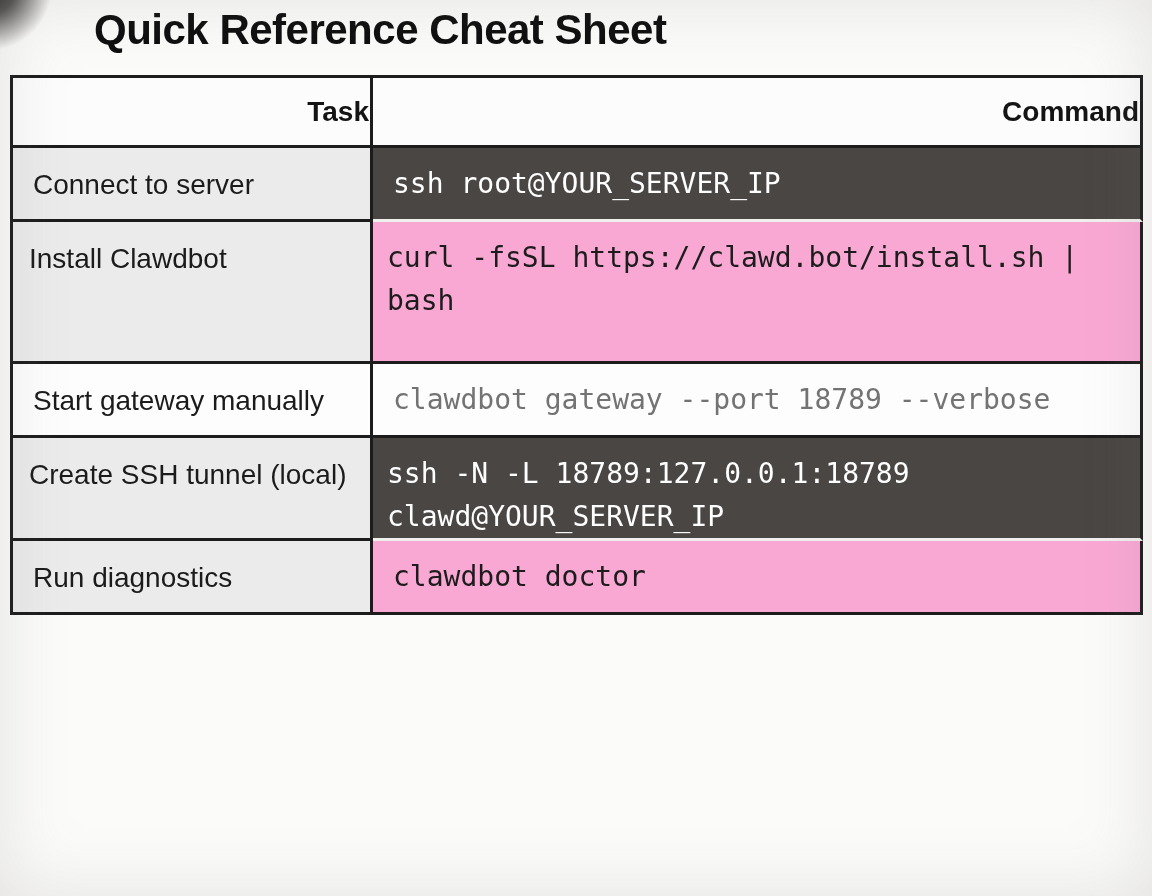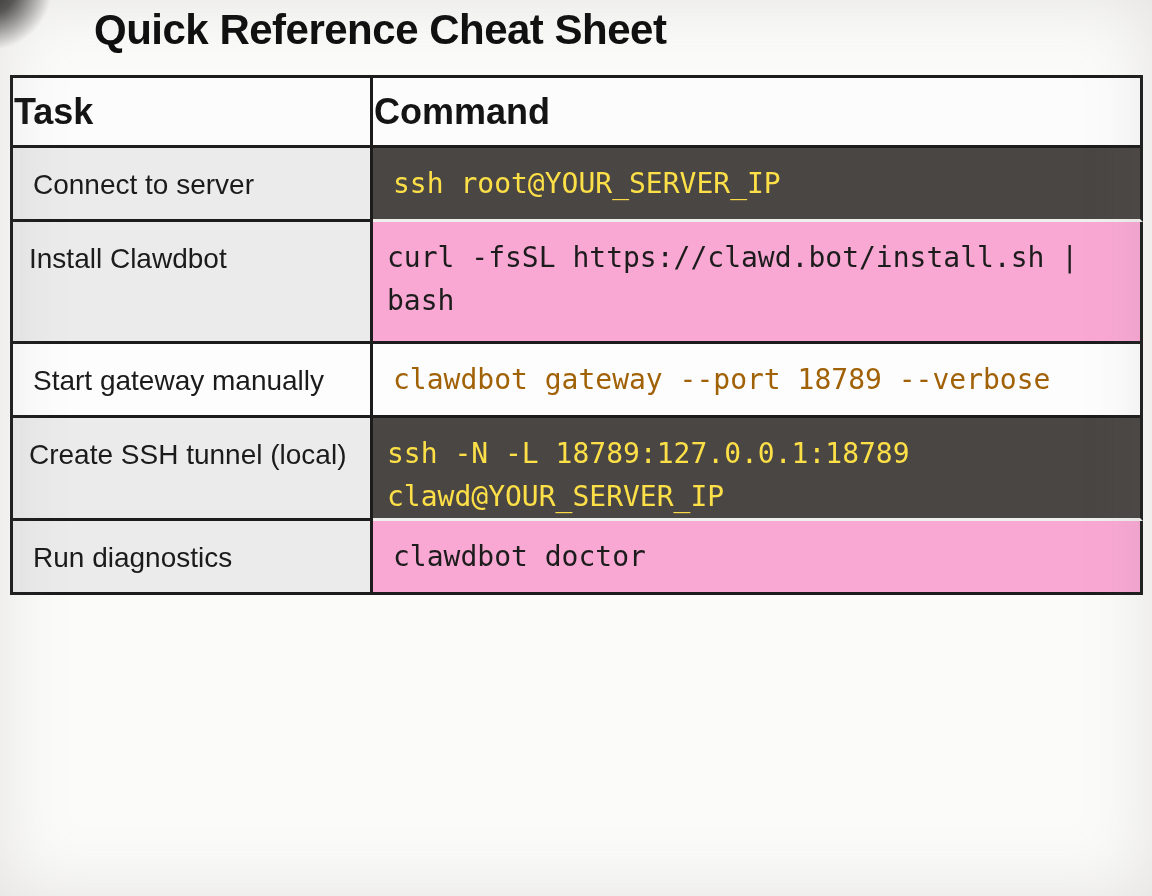--- a/index.html
+++ b/index.html
@@ -59,24 +59,24 @@
     background: #fcfcfc;
   }
   th, td {
     box-sizing: border-box;
     border-right: 3px solid #1c1c1c;
     border-bottom: 3px solid #1c1c1c;
     margin: 0;
   }
   th {
     height: 70px;
-    font-size: 36px;
+    font-size: 28px;
     font-weight: bold;
     color: #141414;
-    text-align: left;
+    text-align: right;
     vertical-align: middle;
     background: #fcfcfc;
   }
   th.col-task { width: 360px; }
   td.task {
     font-size: 28px;
     color: #1b1b1b;
     vertical-align: top;
     padding: 17px 10px 0 16px;
     line-height: 40px;
@@ -87,29 +87,29 @@
     vertical-align: top;
     padding: 14px 8px 0 14px;
     line-height: 43px;
     white-space: normal;
     word-spacing: 0;
   }
   .bg-g { background: #ebebeb; }
   .bg-w { background: #fdfdfd; }
   td.cmd.dark {
     background: #4a4643;
-    color: #fde047;
+    color: #ffffff;
   }
   td.cmd.gray { background: #f9a8d4; color: #1c1c1c; }
-  td.cmd.white { background: #fdfdfd; color: #a16207; }
+  td.cmd.white { background: #fdfdfd; color: #737373; }
   
   td.cmd.dark.sep { border-bottom-color: #efefed; }
   tr.h74  td { height: 74px; padding-left: 20px; }
   tr.h120 td { height: 88px; }
-  tr.h122 td { height: 122px; }
+  tr.h122 td { height: 142px; }
 </style>
 </head>
 <body>
 
 <div class="edge-shade"></div>
 <div class="corner-artifact"></div>
 
 <h1 class="page-title">Quick Reference Cheat Sheet</h1>
 
 <table class="cheatsheet">

